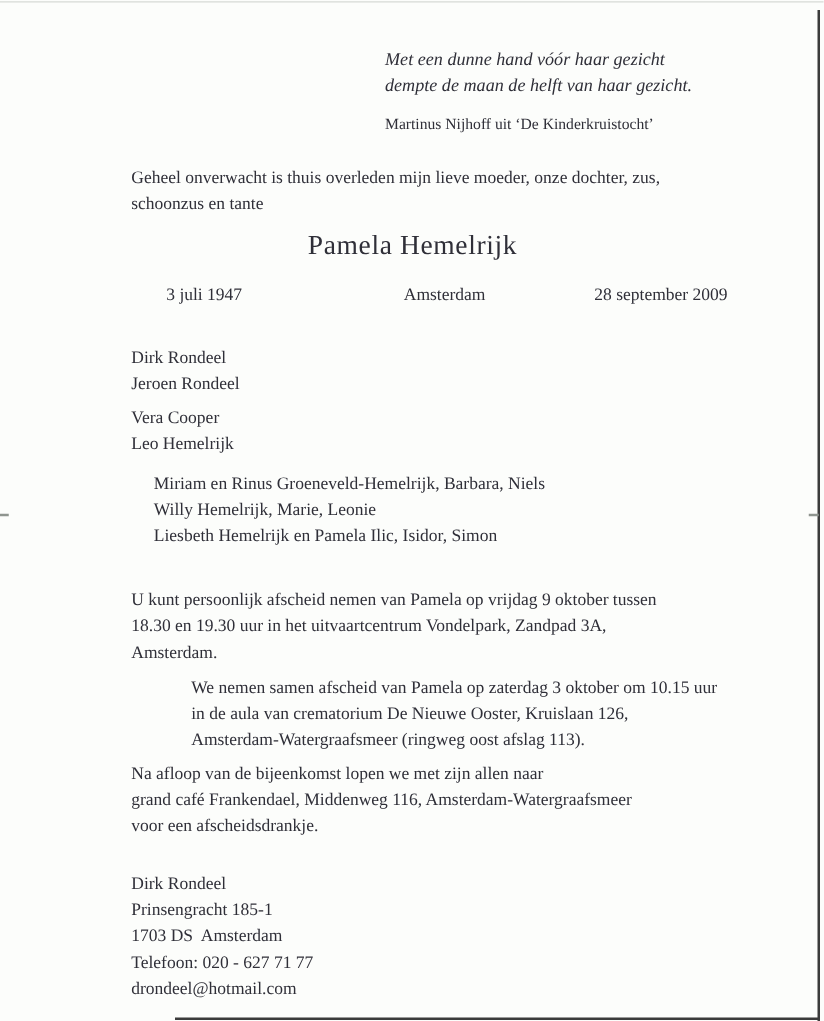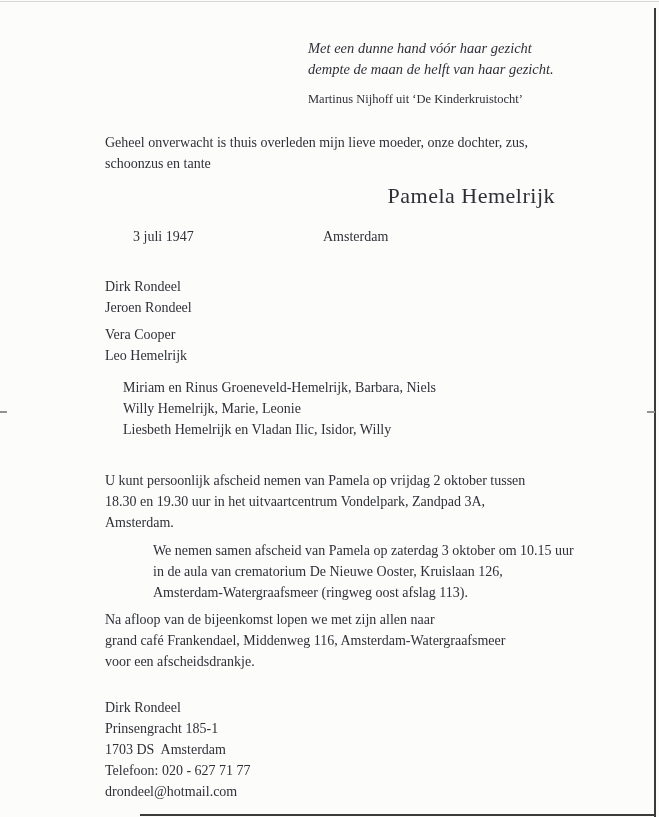--- a/index.html
+++ b/index.html
@@ -70,21 +70,21 @@
     line-height: 18px;
   }
 
   .intro { left: 105px; top: 132px; width: 470px; }
 
   .deceased-name {
     left: 105px;
     top: 181px;
     width: 450px;
     margin: 0;
-    text-align: right;
+    text-align: center;
     font-size: 22px;
     font-weight: normal;
     letter-spacing: 0.5px;
     line-height: 30px;
   }
 
   .dates-row {
     left: 105px;
     top: 226px;
     width: 449px;
@@ -125,40 +125,41 @@
     <div class="line quote-line">Met een dunne hand vóór haar gezicht</div>
     <div class="line quote-line">dempte de maan de helft van haar gezicht.</div>
     <div class="line quote-attribution">Martinus Nijhoff uit ‘De Kinderkruistocht’</div>
   </div>
 
   <h1 class="block deceased-name">Pamela Hemelrijk</h1>
 
   <div class="block dates-row">
     <span class="birth">3 juli 1947</span>
     <span class="place">Amsterdam</span>
+    <span class="death">28 september 2009</span>
   </div>
 
   <div class="block family-group-1">
     <div class="line">Dirk Rondeel</div>
     <div class="line">Jeroen Rondeel</div>
   </div>
 
   <div class="block family-group-2">
     <div class="line">Vera Cooper</div>
     <div class="line">Leo Hemelrijk</div>
   </div>
 
   <div class="block family-group-3">
     <div class="line">Miriam en Rinus Groeneveld-Hemelrijk, Barbara, Niels</div>
     <div class="line">Willy Hemelrijk, Marie, Leonie</div>
-    <div class="line">Liesbeth Hemelrijk en Vladan Ilic, Isidor, Willy</div>
+    <div class="line">Liesbeth Hemelrijk en Pamela Ilic, Isidor, Simon</div>
   </div>
 
   <div class="block par-visitation">
-    <div class="line">U kunt persoonlijk afscheid nemen van Pamela op vrijdag 2 oktober tussen</div>
+    <div class="line">U kunt persoonlijk afscheid nemen van Pamela op vrijdag 9 oktober tussen</div>
     <div class="line">18.30 en 19.30 uur in het uitvaartcentrum Vondelpark, Zandpad 3A,</div>
     <div class="line">Amsterdam.</div>
   </div>
 
   <div class="block par-service">
     <div class="line">We nemen samen afscheid van Pamela op zaterdag 3 oktober om 10.15 uur</div>
     <div class="line">in de aula van crematorium De Nieuwe Ooster, Kruislaan 126,</div>
     <div class="line">Amsterdam-Watergraafsmeer (ringweg oost afslag 113).</div>
   </div>
 

